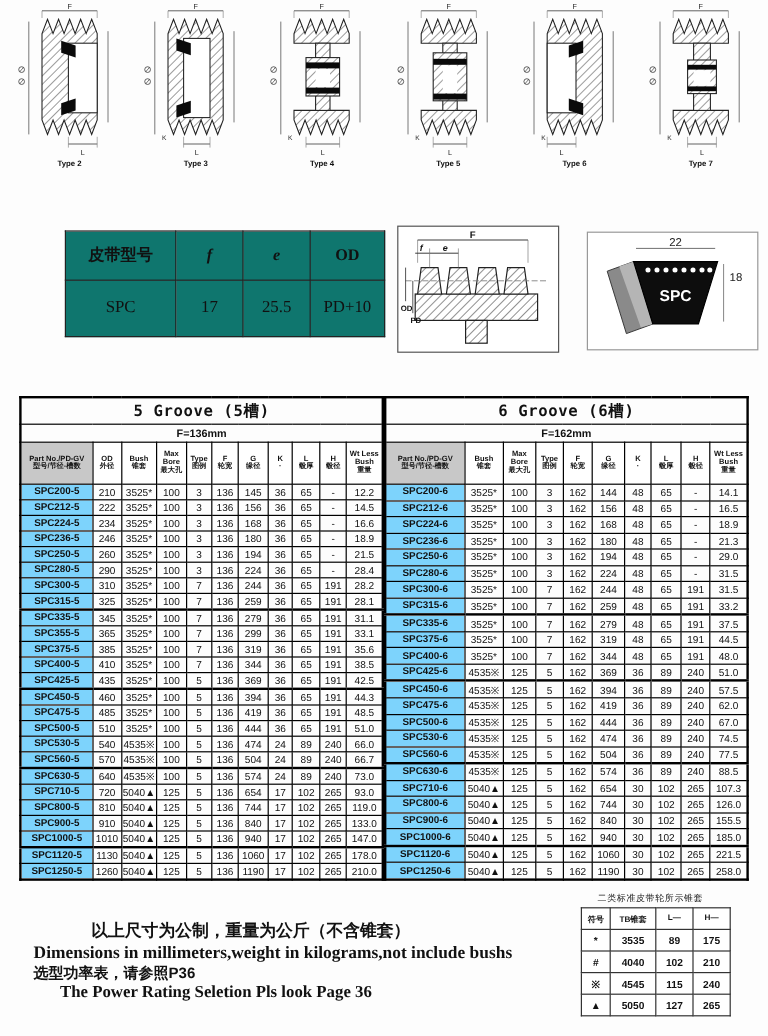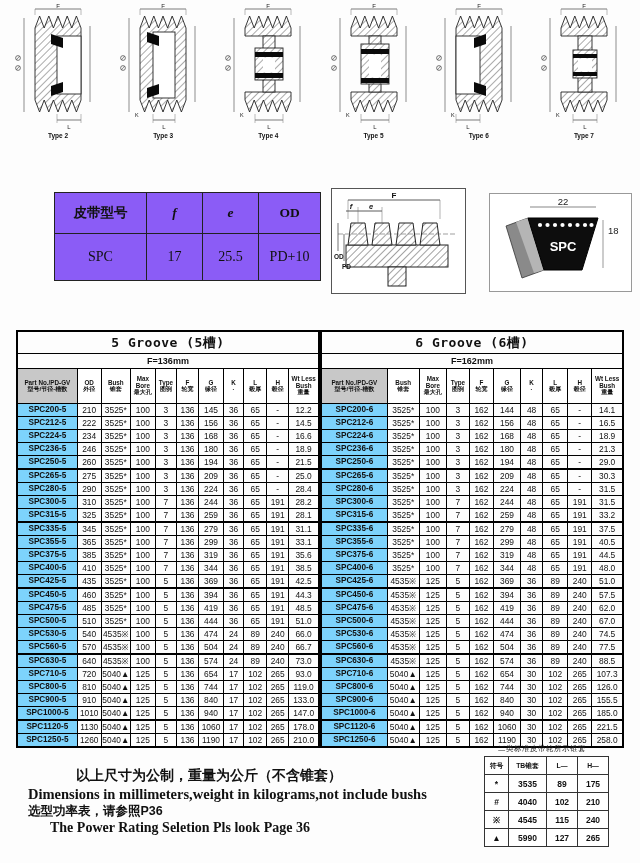--- a/index.html
+++ b/index.html
@@ -8,21 +8,21 @@
 
   
   .drawings{position:absolute;top:2px;left:8px;width:626px;height:160px;
             display:flex;justify-content:space-between;}
   .pulley{margin:0;width:100px;text-align:center;}
   .ptype{font-size:6.5px;font-weight:bold;margin-top:-2px;font-family:"Liberation Sans",sans-serif;}
 
   
   .spec{position:absolute;top:192px;left:54px;border-collapse:collapse;
         font-family:"Liberation Serif",serif;}
-  .spec th,.spec td{border:1.6px solid #222;text-align:center;padding:0;background:#8b5cf6;}
+  .spec th,.spec td{border:1.6px solid #222;text-align:center;padding:0;background:#0f766e;}
   .spec th{font-size:13.5px;height:40px;font-weight:bold;}
   .spec td{font-size:14px;height:46px;}
   .spec .it{font-style:italic;}
 
   
   .groovebox{position:absolute;top:188px;left:331px;width:133px;height:104px;
              border:1.5px solid #555;background:#fff;}
   .beltbox{position:absolute;top:193px;left:489px;width:141px;height:97px;
            border:1px solid #999;background:#fff;}
 
@@ -468,33 +468,20 @@
           <td class="">3525*</td>
           <td class="">100</td>
           <td class="">3</td>
           <td class="">136</td>
           <td class="">194</td>
           <td class="">36</td>
           <td class="">65</td>
           <td class="">-</td>
           <td class="">21.5</td>
         </tr>
-        <tr class="grp">
-          <td class="part">SPC265-5</td>
-          <td class="">275</td>
-          <td class="">3525*</td>
-          <td class="">100</td>
-          <td class="">3</td>
-          <td class="">136</td>
-          <td class="">209</td>
-          <td class="">36</td>
-          <td class="">65</td>
-          <td class="">-</td>
-          <td class="">25.0</td>
-        </tr>
         <tr class="">
           <td class="part">SPC280-5</td>
           <td class="">290</td>
           <td class="">3525*</td>
           <td class="">100</td>
           <td class="">3</td>
           <td class="">136</td>
           <td class="">224</td>
           <td class="">36</td>
           <td class="">65</td>
@@ -867,32 +854,20 @@
           <td class="">3525*</td>
           <td class="">100</td>
           <td class="">3</td>
           <td class="">162</td>
           <td class="">194</td>
           <td class="">48</td>
           <td class="">65</td>
           <td class="">-</td>
           <td class="">29.0</td>
         </tr>
-        <tr class="grp">
-          <td class="part">SPC265-6</td>
-          <td class="">3525*</td>
-          <td class="">100</td>
-          <td class="">3</td>
-          <td class="">162</td>
-          <td class="">209</td>
-          <td class="">48</td>
-          <td class="">65</td>
-          <td class="">-</td>
-          <td class="">30.3</td>
-        </tr>
         <tr class="">
           <td class="part">SPC280-6</td>
           <td class="">3525*</td>
           <td class="">100</td>
           <td class="">3</td>
           <td class="">162</td>
           <td class="">224</td>
           <td class="">48</td>
           <td class="">65</td>
           <td class="">-</td>
@@ -926,32 +901,20 @@
           <td class="part">SPC335-6</td>
           <td class="">3525*</td>
           <td class="">100</td>
           <td class="">7</td>
           <td class="">162</td>
           <td class="">279</td>
           <td class="">48</td>
           <td class="">65</td>
           <td class="">191</td>
           <td class="">37.5</td>
-        </tr>
-        <tr class="">
-          <td class="part">SPC355-6</td>
-          <td class="">3525*</td>
-          <td class="">100</td>
-          <td class="">7</td>
-          <td class="">162</td>
-          <td class="">299</td>
-          <td class="">48</td>
-          <td class="">65</td>
-          <td class="">191</td>
-          <td class="">40.5</td>
         </tr>
         <tr class="">
           <td class="part">SPC375-6</td>
           <td class="">3525*</td>
           <td class="">100</td>
           <td class="">7</td>
           <td class="">162</td>
           <td class="">319</td>
           <td class="">48</td>
           <td class="">65</td>
@@ -1161,21 +1124,21 @@
           <td>210</td>
         </tr>
         <tr>
           <td>※</td>
           <td>4545</td>
           <td>115</td>
           <td>240</td>
         </tr>
         <tr>
           <td>▲</td>
-          <td>5990</td>
+          <td>5050</td>
           <td>127</td>
           <td>265</td>
         </tr>
       </tbody>
   </table>
 </div>
 
 <div class="notes">
   <div class="n1">以上尺寸为公制，重量为公斤（不含锥套）</div>
   <div class="n2">Dimensions in millimeters,weight in kilograms,not include bushs</div>

